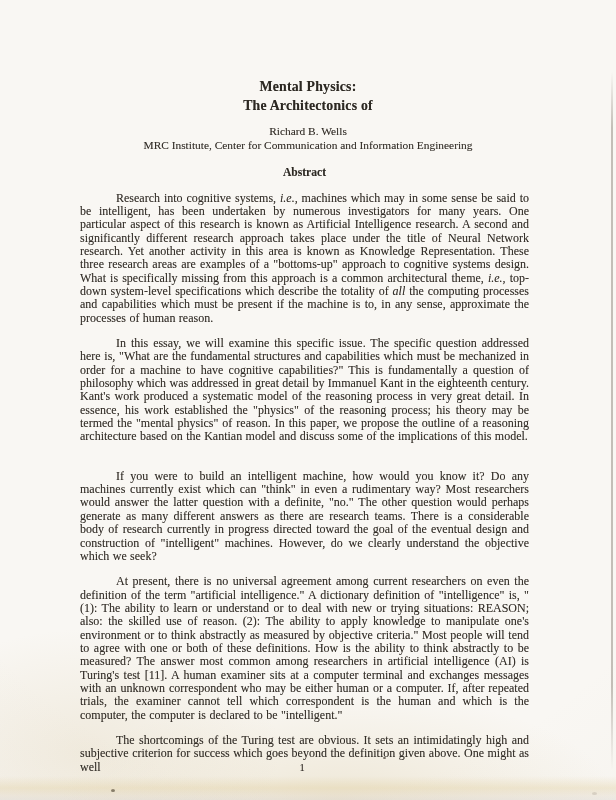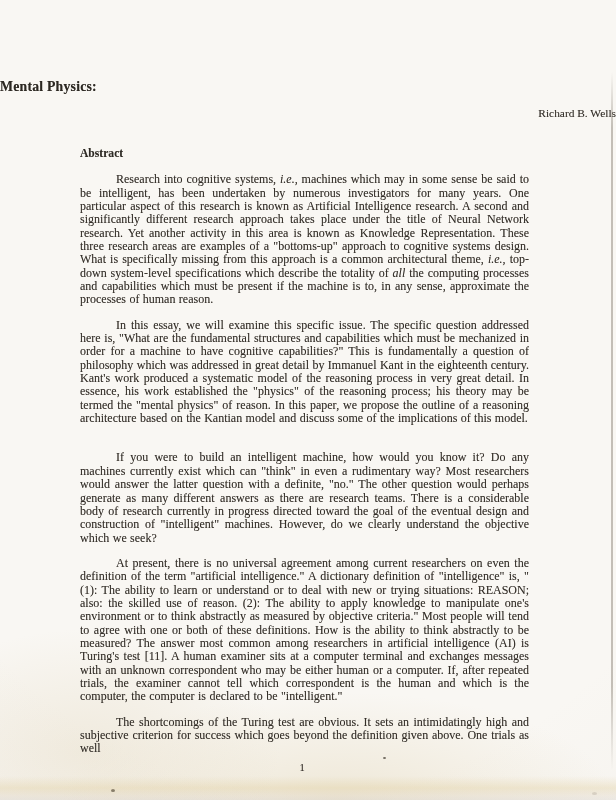--- a/index.html
+++ b/index.html
@@ -29,38 +29,38 @@
     position:absolute;top:72px;bottom:30px;right:3px;width:2px;
     background:linear-gradient(to bottom, rgba(150,143,133,0) 0%, rgba(150,143,133,0.55) 8%,
                rgba(150,143,133,0.55) 88%, rgba(150,143,133,0) 100%);
   }
   .speck{position:absolute;border-radius:50%;}
   .speck.s1{left:383px;top:757px;width:3px;height:2px;background:rgba(90,84,74,0.85);}
   .speck.s2{left:111px;top:789px;width:4px;height:3px;background:rgba(70,64,56,0.9);}
   .speck.s3{left:592px;top:792px;width:5px;height:3px;background:rgba(150,140,135,0.35);}
 
   .title-block{
-    padding-top:78px;text-align:left;
+    padding-top:78px;text-align:center;
     font-weight:bold;font-size:13.8px;line-height:18.5px;
     letter-spacing:0.2px;color:#2c2822;
     text-shadow:0 0 0.6px rgba(44,40,34,0.45);
   }
   .author-block{
-    margin-top:10px;text-align:right;
+    margin-top:10px;text-align:center;
     font-size:11.4px;line-height:13.8px;
     text-shadow:0 0 0.5px rgba(51,46,40,0.35);
   }
   .content{
     margin-left:80px;width:449px;
     text-shadow:0 0 0.5px rgba(51,46,40,0.35);
   }
   .section-heading{
     font-weight:bold;font-size:11.6px;line-height:14px;color:#2d2923;
   }
-  .h-abstract{margin-top:27px;}
+  .h-abstract{margin-top:13px;text-align:center;}
   .h-intro{margin-top:24px;}
   .para-group{margin-top:10px;}
   .para-group.intro{margin-top:26px;}
   .para{
     text-align:justify;text-indent:36px;
     font-size:12px;line-height:13.35px;
     word-spacing:0.4px;
   }
   .para em{font-style:italic;}
   .page-number{
@@ -71,39 +71,41 @@
 </style>
 </head>
 <body>
 
 <div class="page">
 
   <div class="edge-line"></div>
 
   <div class="title-block">
     <div>Mental Physics:</div>
+    <div>The Architectonics of</div>
   </div>
 
   <div class="author-block">
     <div>Richard B. Wells</div>
+    <div>MRC Institute, Center for Communication and Information Engineering</div>
   </div>
 
   <div class="content">
     <div class="section-heading h-abstract">Abstract</div>
 
     <div class="para-group">
       <p class="para"><span>Research into cognitive systems, </span><em>i.e.,</em><span> machines which may in some sense be said to be intelligent, has been undertaken by numerous investigators for many years. One particular aspect of this research is known as Artificial Intelligence research. A second and significantly different research approach takes place under the title of Neural Network research. Yet another activity in this area is known as Knowledge Representation. These three research areas are examples of a "bottoms-up" approach to cognitive systems design. What is specifically missing from this approach is a common architectural theme, </span><em>i.e.,</em><span> top-down system-level specifications which describe the totality of </span><em>all</em><span> the computing processes and capabilities which must be present if the machine is to, in any sense, approximate the processes of human reason.</span></p>
       <p class="para"><span>In this essay, we will examine this specific issue. The specific question addressed here is, "What are the fundamental structures and capabilities which must be mechanized in order for a machine to have cognitive capabilities?" This is fundamentally a question of philosophy which was addressed in great detail by Immanuel Kant in the eighteenth century. Kant's work produced a systematic model of the reasoning process in very great detail. In essence, his work established the "physics" of the reasoning process; his theory may be termed the "mental physics" of reason. In this paper, we propose the outline of a reasoning architecture based on the Kantian model and discuss some of the implications of this model.</span></p>
     </div>
 
 
     <div class="para-group intro">
       <p class="para"><span>If you were to build an intelligent machine, how would you know it? Do any machines currently exist which can "think" in even a rudimentary way? Most researchers would answer the latter question with a definite, "no." The other question would perhaps generate as many different answers as there are research teams. There is a considerable body of research currently in progress directed toward the goal of the eventual design and construction of "intelligent" machines. However, do we clearly understand the objective which we seek?</span></p>
       <p class="para"><span>At present, there is no universal agreement among current researchers on even the definition of the term "artificial intelligence." A dictionary definition of "intelligence" is, "(1): The ability to learn or understand or to deal with new or trying situations: REASON; also: the skilled use of reason. (2): The ability to apply knowledge to manipulate one's environment or to think abstractly as measured by objective criteria." Most people will tend to agree with one or both of these definitions. How is the ability to think abstractly to be measured? The answer most common among researchers in artificial intelligence (AI) is Turing's test [11]. A human examiner sits at a computer terminal and exchanges messages with an unknown correspondent who may be either human or a computer. If, after repeated trials, the examiner cannot tell which correspondent is the human and which is the computer, the computer is declared to be "intelligent."</span></p>
-      <p class="para"><span>The shortcomings of the Turing test are obvious. It sets an intimidatingly high and subjective criterion for success which goes beyond the definition given above. One trials as well</span></p>
+      <p class="para"><span>The shortcomings of the Turing test are obvious. It sets an intimidatingly high and subjective criterion for success which goes beyond the definition given above. One might as well</span></p>
     </div>
   </div>
 
   <div class="page-number">1</div>
 
   <div class="speck s1"></div>
   <div class="speck s2"></div>
   <div class="speck s3"></div>
 </div>
 

